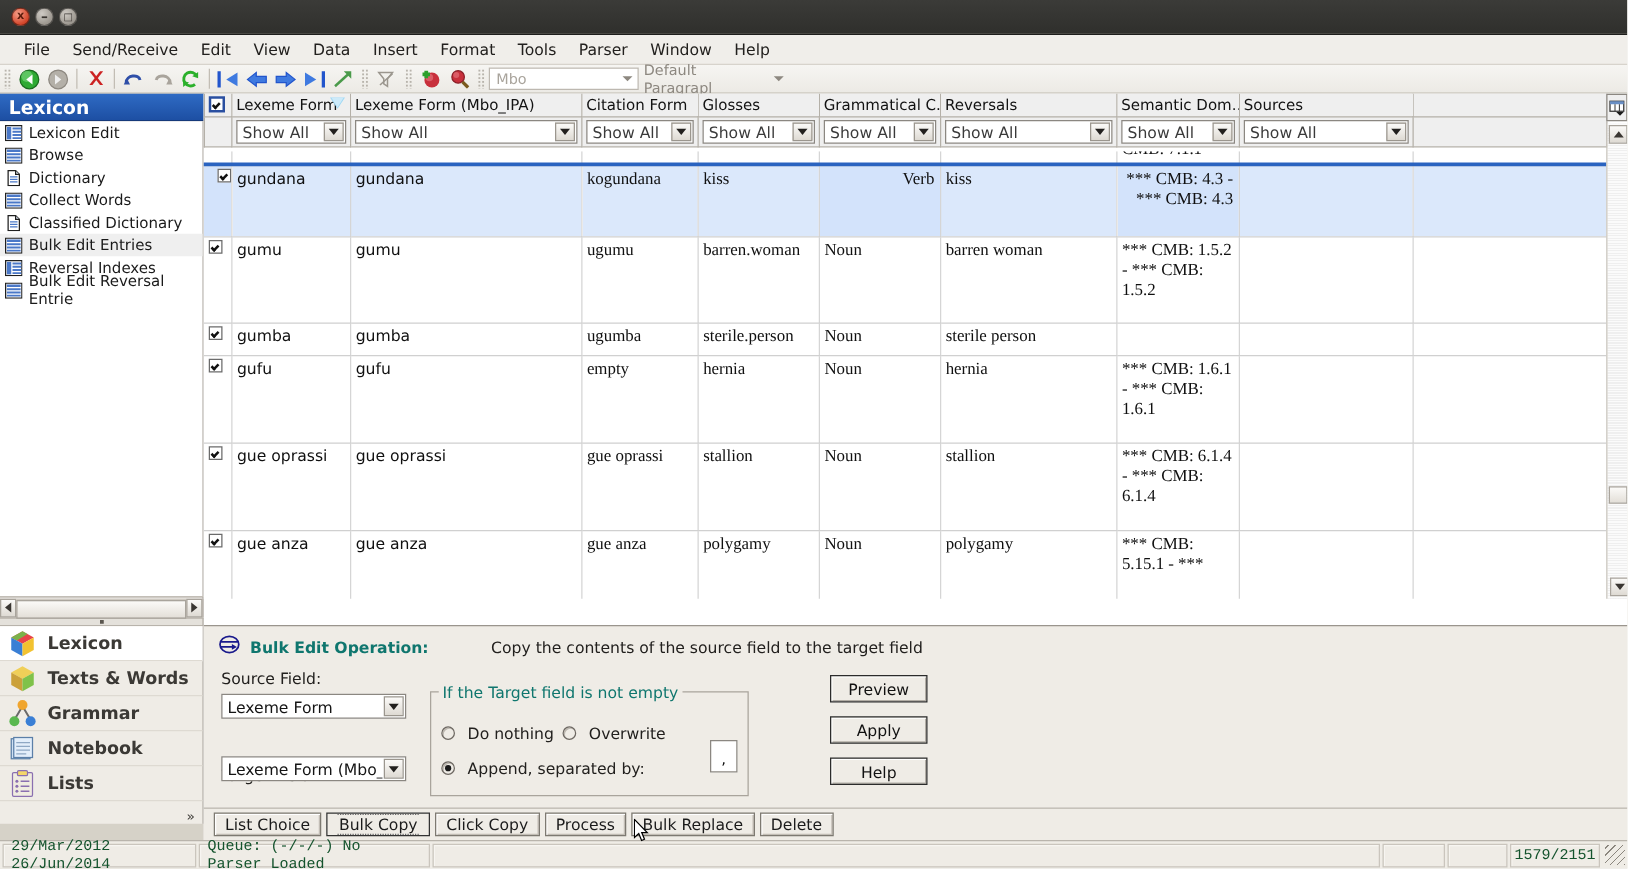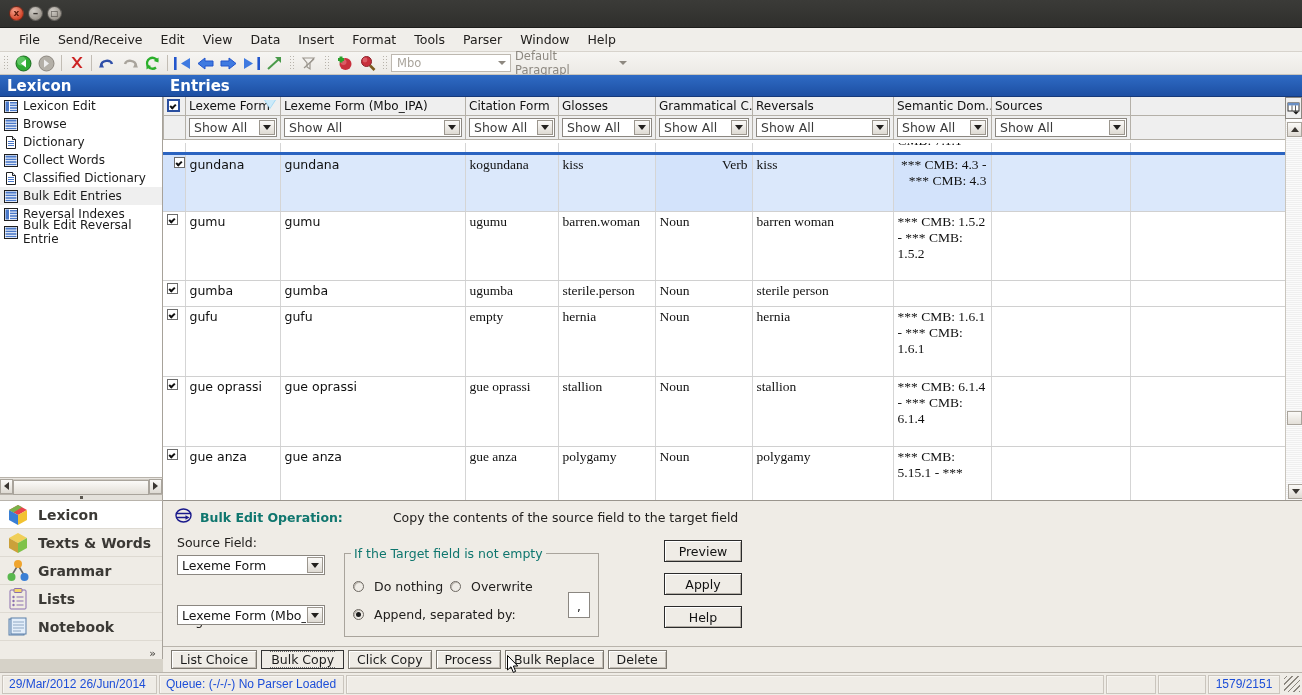--- a/index.html
+++ b/index.html
@@ -255,22 +255,22 @@
   .tab.active { border: 1px solid #333; box-shadow: inset 0 0 0 1px #efece6; }
   .tab.active span { border-top: 1px dotted #6a6a6a; border-bottom: 1px dotted #6a6a6a;
     padding: 0 1px;}
 
   
   .statusbar { position: absolute; left: 0; top: 672px; width: 1302px; height: 23px;
     background: #efece6; border-top: 1px solid #b9b4ac; display: flex; align-items: center;
     padding: 0 2px; }
   .spane { height: 19px; border: 1px solid #cac5bd;
     box-shadow: inset 1px 1px 0 #f7f5f1; display: flex; align-items: center;
-    padding: 0 6px; font-size: 12px; color: #1d4ed8; background: #efece6;
-    font-family: Liberation Sans, sans-serif;}
+    padding: 0 6px; font-size: 12px; color: #14532d; background: #efece6;
+    font-family: Liberation Mono, monospace;}
   .grip { width: 16px; height: 16px; margin-left: 4px;
     background-image: repeating-linear-gradient(-45deg,#8b867e 0 1px,transparent 1px 4px);}
 
   .cursor { position: absolute; left: 507px; top: 655px; width: 13px; height: 20px; z-index: 50;}
 </style>
 </head>
 <body>
 
 <div id="app">
 
@@ -564,48 +564,47 @@
               <circle cx="12" cy="5" r="4" fill="#f0a52e"></circle>
               <circle cx="5.5" cy="18" r="4" fill="#5ab84f"></circle>
               <circle cx="18.5" cy="18" r="4" fill="#3a7fd5"></circle>
             </svg>
         </span>
         <span>Grammar</span>
       </div>
       <div class="areaitem">
         <span class="aic">
           <svg width="24" height="24" viewBox="0 0 24 24">
+              <rect x="3" y="4" width="15" height="16" fill="#cfe0f2" stroke="#5b7fa8"></rect>
+              <rect x="5" y="3" width="15" height="16" fill="#e3eefa" stroke="#5b7fa8"></rect>
+              <path d="M7 7h11M7 10h11M7 13h11M7 16h8" stroke="#8fa8c4" stroke-width="1"></path>
+            </svg>
+        </span>
+        <span>Notebook</span>
+      </div>
+      <div class="areaitem">
+        <span class="aic">
+          <svg width="24" height="24" viewBox="0 0 24 24">
               <rect x="4" y="3" width="16" height="19" rx="1" fill="#f0ece0" stroke="#8a6fb0"></rect>
               <rect x="8" y="1.5" width="8" height="4" rx="1" fill="#f4d66a" stroke="#8a6fb0"></rect>
               <circle cx="7.5" cy="10" r="1.2" fill="#8a6fb0"></circle>
               <circle cx="7.5" cy="14" r="1.2" fill="#8a6fb0"></circle>
               <circle cx="7.5" cy="18" r="1.2" fill="#8a6fb0"></circle>
               <path d="M10.5 10h7M10.5 14h7M10.5 18h7" stroke="#8a6fb0" stroke-width="1.2"></path>
             </svg>
         </span>
         <span>Lists</span>
       </div>
-      <div class="areaitem">
-        <span class="aic">
-          <svg width="24" height="24" viewBox="0 0 24 24">
-              <rect x="3" y="4" width="15" height="16" fill="#cfe0f2" stroke="#5b7fa8"></rect>
-              <rect x="5" y="3" width="15" height="16" fill="#e3eefa" stroke="#5b7fa8"></rect>
-              <path d="M7 7h11M7 10h11M7 13h11M7 16h8" stroke="#8fa8c4" stroke-width="1"></path>
-            </svg>
-        </span>
-        <span>Notebook</span>
-      </div>
       <div class="area-more">
         <span>»</span>
       </div>
     </div>
   </div>
 
   <div class="rightpane">
-    <div class="entries-header">Entries</div>
 
     <div class="grid-wrap">
 
       <table class="grid">
         <colgroup>
           <col style="width:22px">
             <col style="width:95px">
             <col style="width:185px">
             <col style="width:93px">
           <col style="width:97px">

